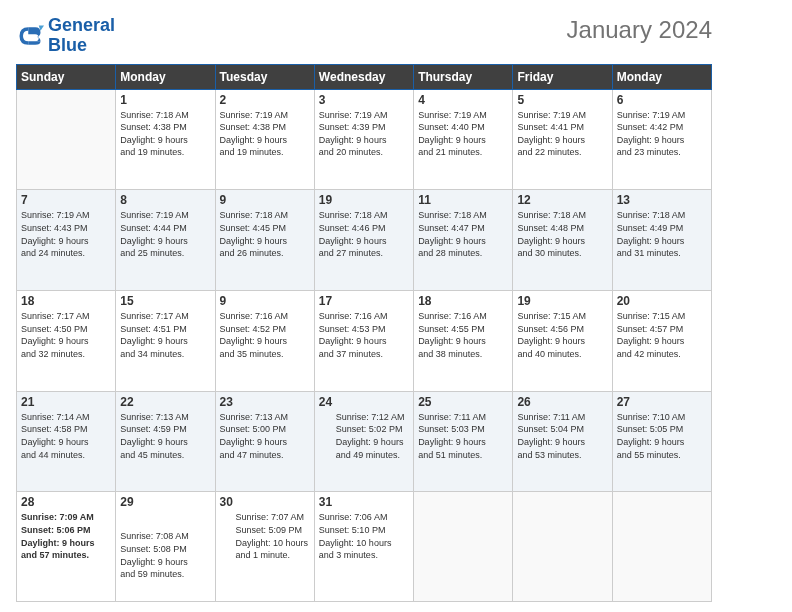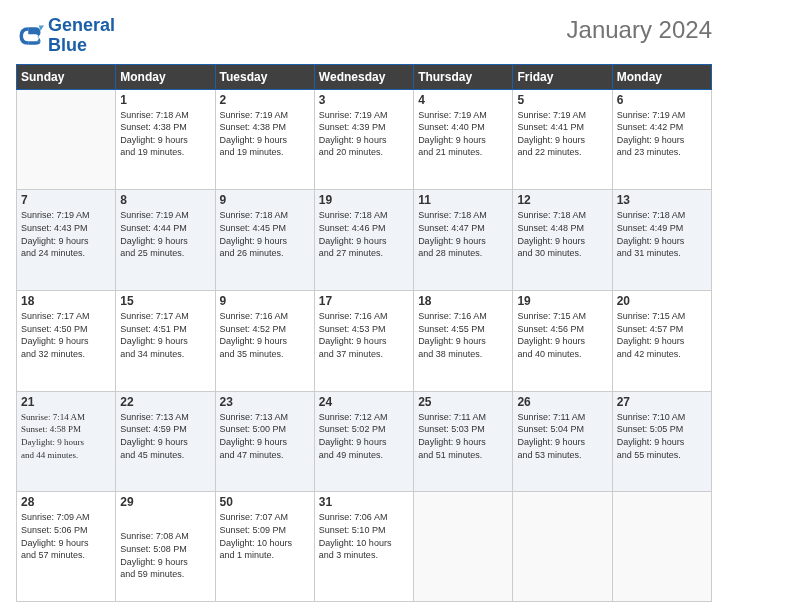--- a/index.html
+++ b/index.html
@@ -279,42 +279,42 @@
             <span class="day-number">20</span>
             <div class="cell-info" style="white-space: pre-line;">Sunrise: 7:15 AM
 Sunset: 4:57 PM
 Daylight: 9 hours
 and 42 minutes.</div>
           </td>
         </tr>
         <tr class="week-row">
           <td>
             <span class="day-number">21</span>
-            <div class="cell-info" style="white-space: pre-line; font-family: Liberation Serif, serif;">Sunrise: 7:14 AM
+            <div class="cell-info" style="white-space: pre-line;">Sunrise: 7:14 AM
 Sunset: 4:58 PM
 Daylight: 9 hours
 and 44 minutes.</div>
           </td>
           <td>
             <span class="day-number">22</span>
             <div class="cell-info" style="white-space: pre-line;">Sunrise: 7:13 AM
 Sunset: 4:59 PM
 Daylight: 9 hours
 and 45 minutes.</div>
           </td>
           <td>
             <span class="day-number">23</span>
             <div class="cell-info" style="white-space: pre-line;">Sunrise: 7:13 AM
 Sunset: 5:00 PM
 Daylight: 9 hours
 and 47 minutes.</div>
           </td>
           <td>
             <span class="day-number">24</span>
-            <div class="cell-info" style="white-space: pre-line;">Sunrise: 7:12 AM
+            <div class="cell-info" style="white-space: pre-line; margin-left: 17px;">Sunrise: 7:12 AM
 Sunset: 5:02 PM
 Daylight: 9 hours
 and 49 minutes.</div>
           </td>
           <td>
             <span class="day-number">25</span>
             <div class="cell-info" style="white-space: pre-line;">Sunrise: 7:11 AM
 Sunset: 5:03 PM
 Daylight: 9 hours
 and 51 minutes.</div>
@@ -330,35 +330,35 @@
             <span class="day-number">27</span>
             <div class="cell-info" style="white-space: pre-line;">Sunrise: 7:10 AM
 Sunset: 5:05 PM
 Daylight: 9 hours
 and 55 minutes.</div>
           </td>
         </tr>
         <tr class="week-row">
           <td>
             <span class="day-number">28</span>
-            <div class="cell-info" style="white-space: pre-line;">Sunrise: 7:09 AM
+            <div class="cell-info" style="white-space: pre-line; font-weight: bold;">Sunrise: 7:09 AM
 Sunset: 5:06 PM
 Daylight: 9 hours
 and 57 minutes.</div>
           </td>
           <td>
             <span class="day-number">29</span>
             <div class="cell-info" style="white-space: pre-line; margin-top: 21px;">Sunrise: 7:08 AM
 Sunset: 5:08 PM
 Daylight: 9 hours
 and 59 minutes.</div>
           </td>
           <td>
-            <span class="day-number">50</span>
-            <div class="cell-info" style="white-space: pre-line;">Sunrise: 7:07 AM
+            <span class="day-number">30</span>
+            <div class="cell-info" style="white-space: pre-line; margin-left: 16px;">Sunrise: 7:07 AM
 Sunset: 5:09 PM
 Daylight: 10 hours
 and 1 minute.</div>
           </td>
           <td>
             <span class="day-number">31</span>
             <div class="cell-info" style="white-space: pre-line;">Sunrise: 7:06 AM
 Sunset: 5:10 PM
 Daylight: 10 hours
 and 3 minutes.</div>

